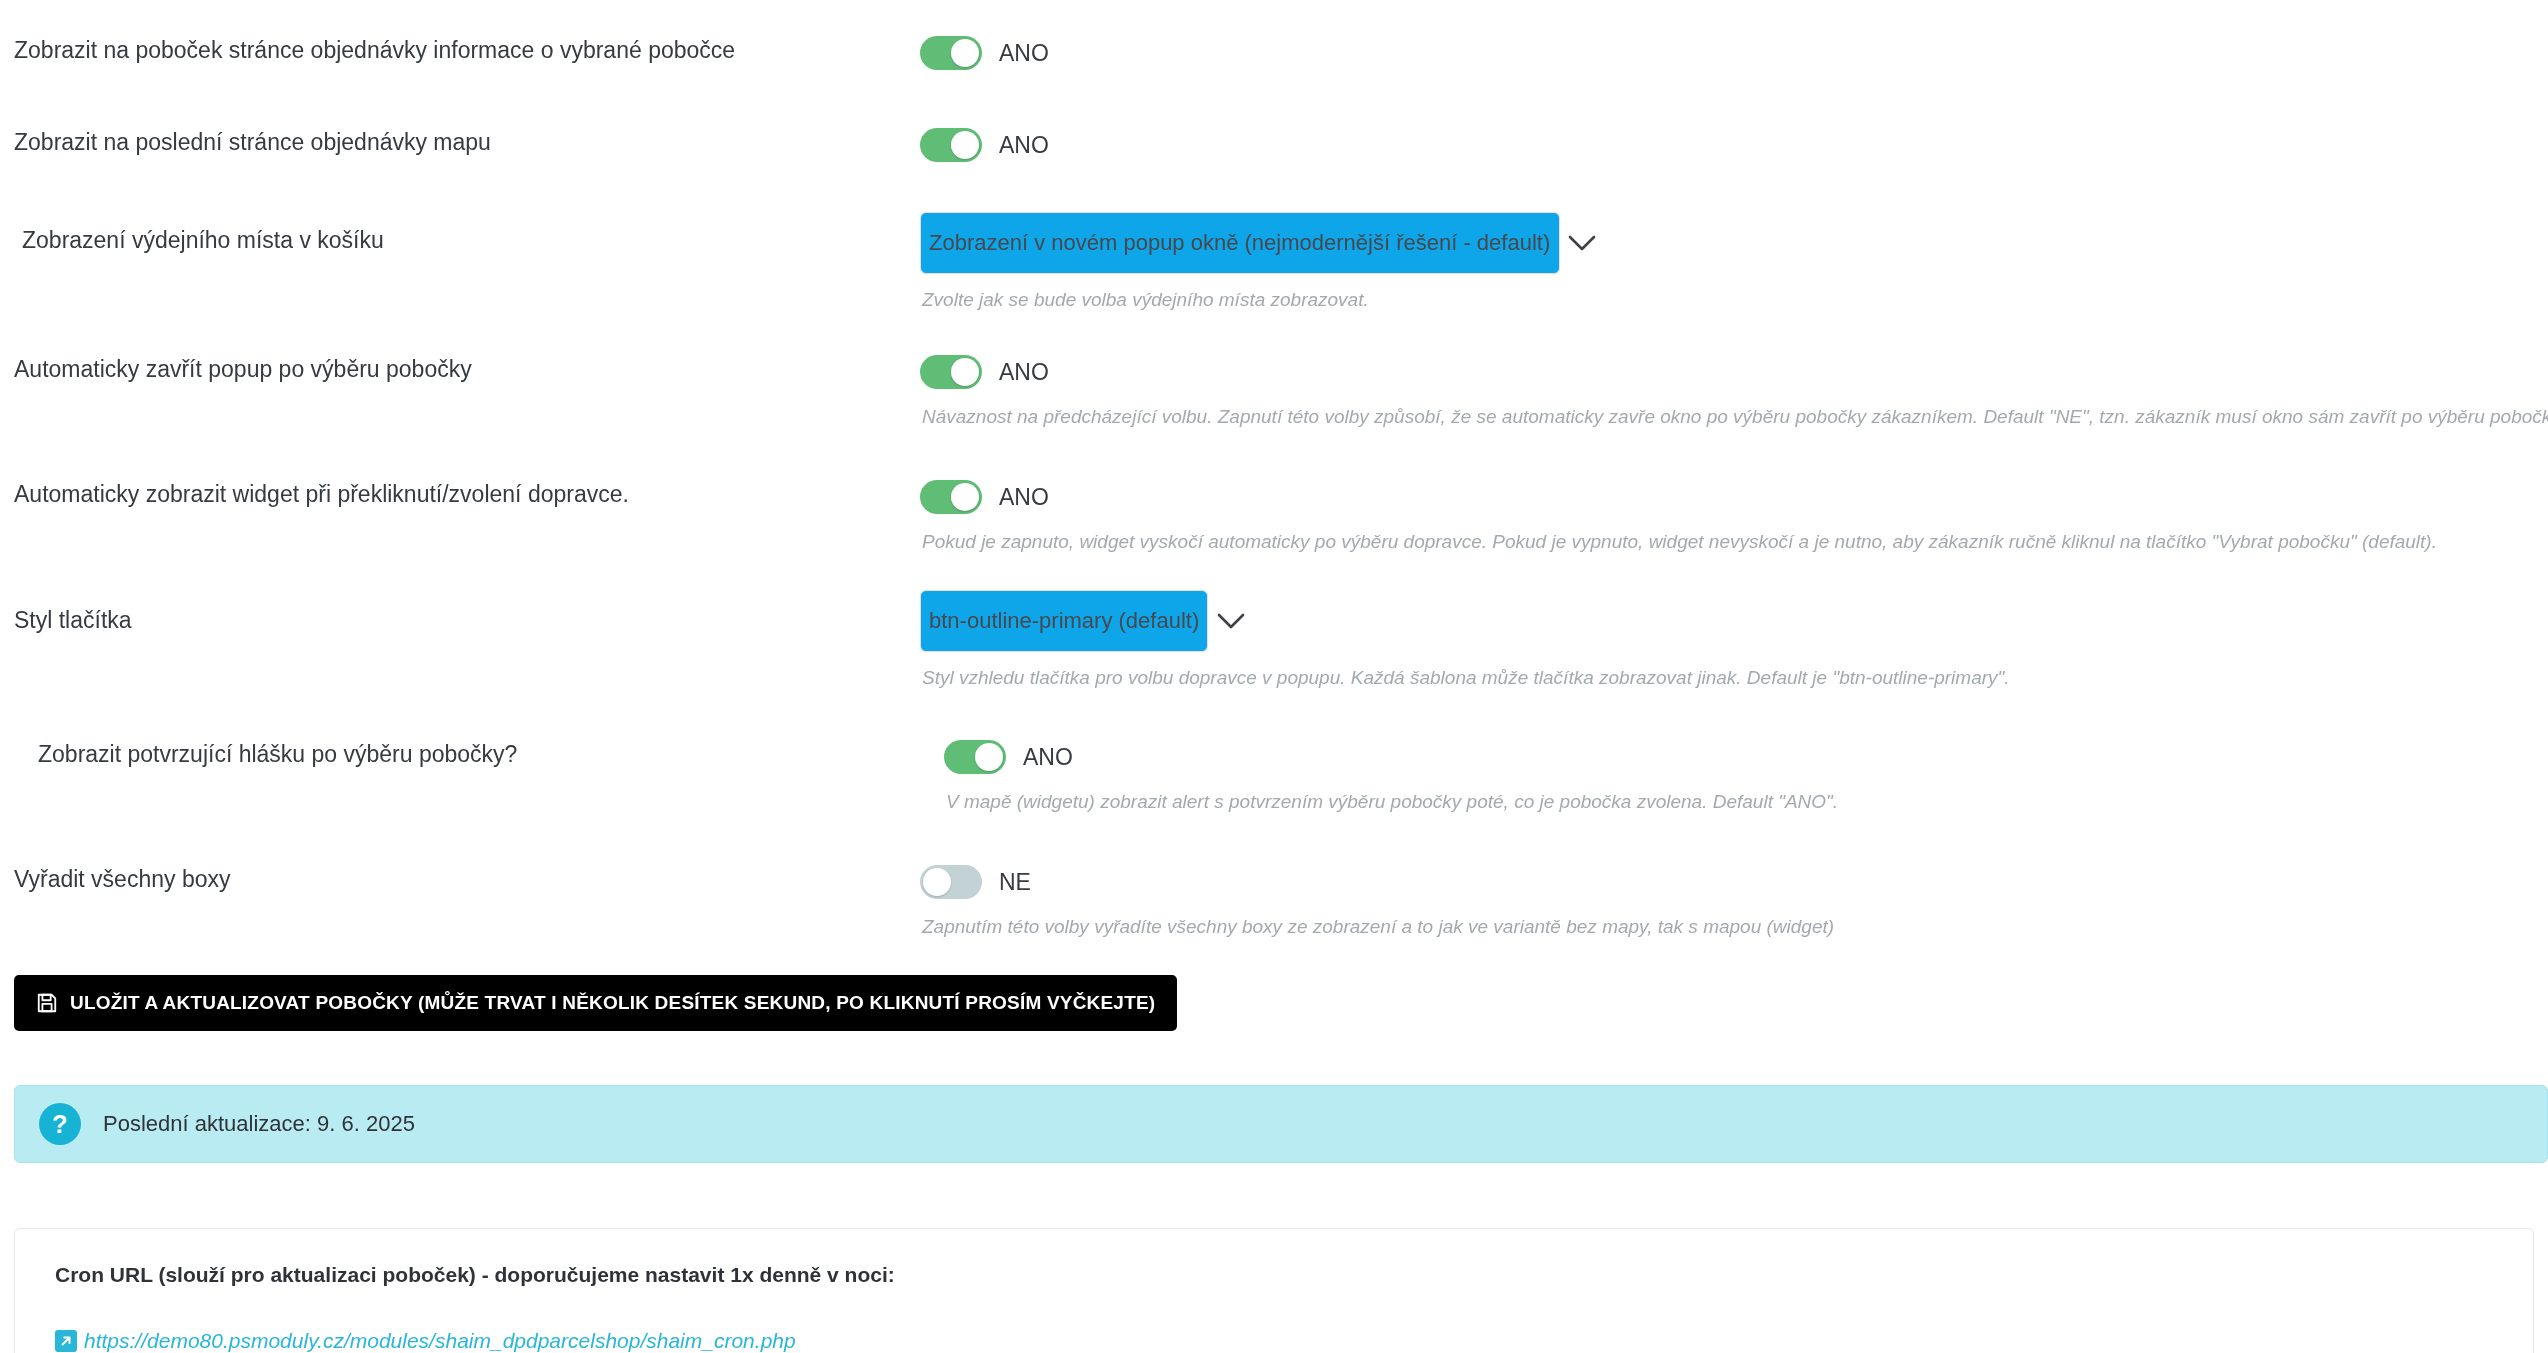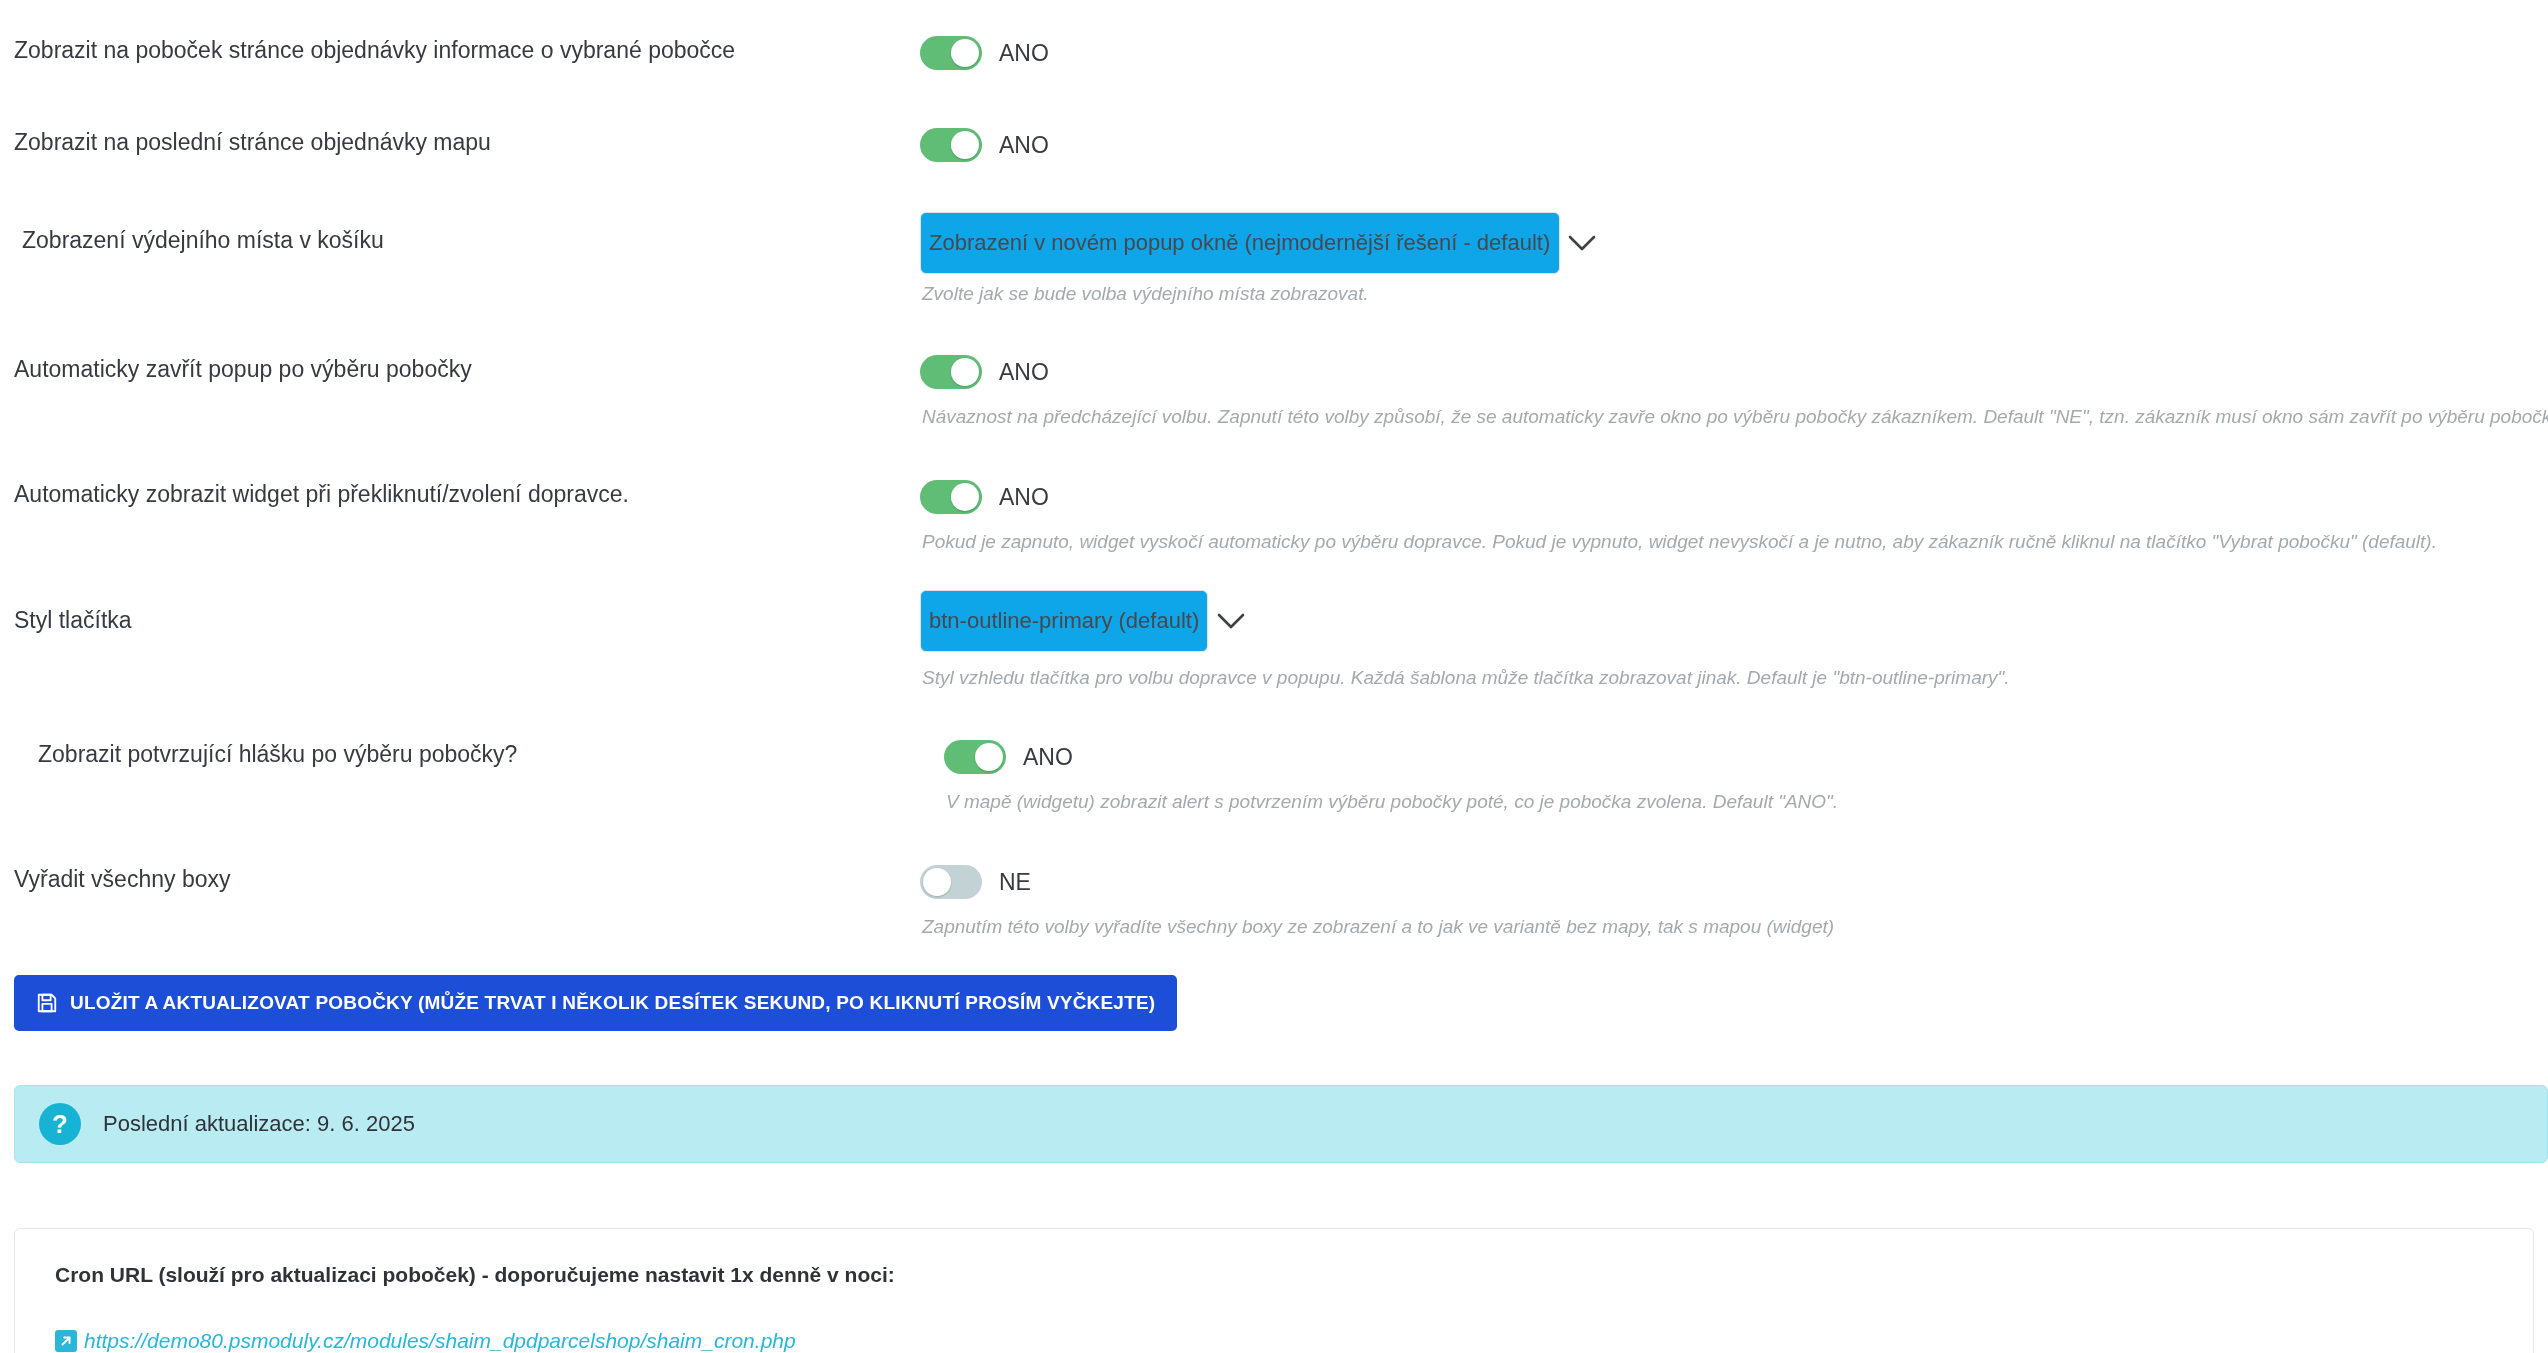--- a/index.html
+++ b/index.html
@@ -113,21 +113,21 @@
     font-style: italic;
     color: #a3a9ad;
     white-space: nowrap;
   }
 
   
   .save-btn {
     display: inline-flex;
     align-items: center;
     gap: 12px;
-    background: #1d4ed8;
+    background: #000000;
     color: #ffffff;
     border: none;
     border-radius: 5px;
     height: 56px;
     padding: 8px 22px;
     font-size: 19px;
     font-weight: 700;
     letter-spacing: 0.2px;
     text-transform: uppercase;
     font-family: "Liberation Sans", sans-serif;
@@ -224,21 +224,21 @@
 
   <div class="form-row" style="position:absolute; left:0; top:212px;">
     <div class="row-label indented" style="padding-top:14px;">Zobrazení výdejního místa v košíku</div>
     <div class="row-control">
       <div class="select-box wide">
         <span>Zobrazení v novém popup okně (nejmodernější řešení - default)</span>
         <svg class="select-caret" width="28" height="17" viewBox="0 0 28 17" fill="none">
           <path d="M2 2 L14 14 L26 2" stroke="#3d4046" stroke-width="2.6" stroke-linecap="round" stroke-linejoin="round"></path>
         </svg>
       </div>
-      <div class="help-text" style="margin-top:8px; margin-left:2px;">Zvolte jak se bude volba výdejního místa zobrazovat.</div>
+      <div class="help-text" style="margin-top:14px; margin-left:2px;">Zvolte jak se bude volba výdejního místa zobrazovat.</div>
     </div>
   </div>
 
   <div class="form-row" style="position:absolute; left:0; top:355px;">
     <div class="row-label">Automaticky zavřít popup po výběru pobočky</div>
     <div class="row-control">
       <div class="switch-wrap">
         <div class="switch on">
             <span class="knob"></span>
           </div>

